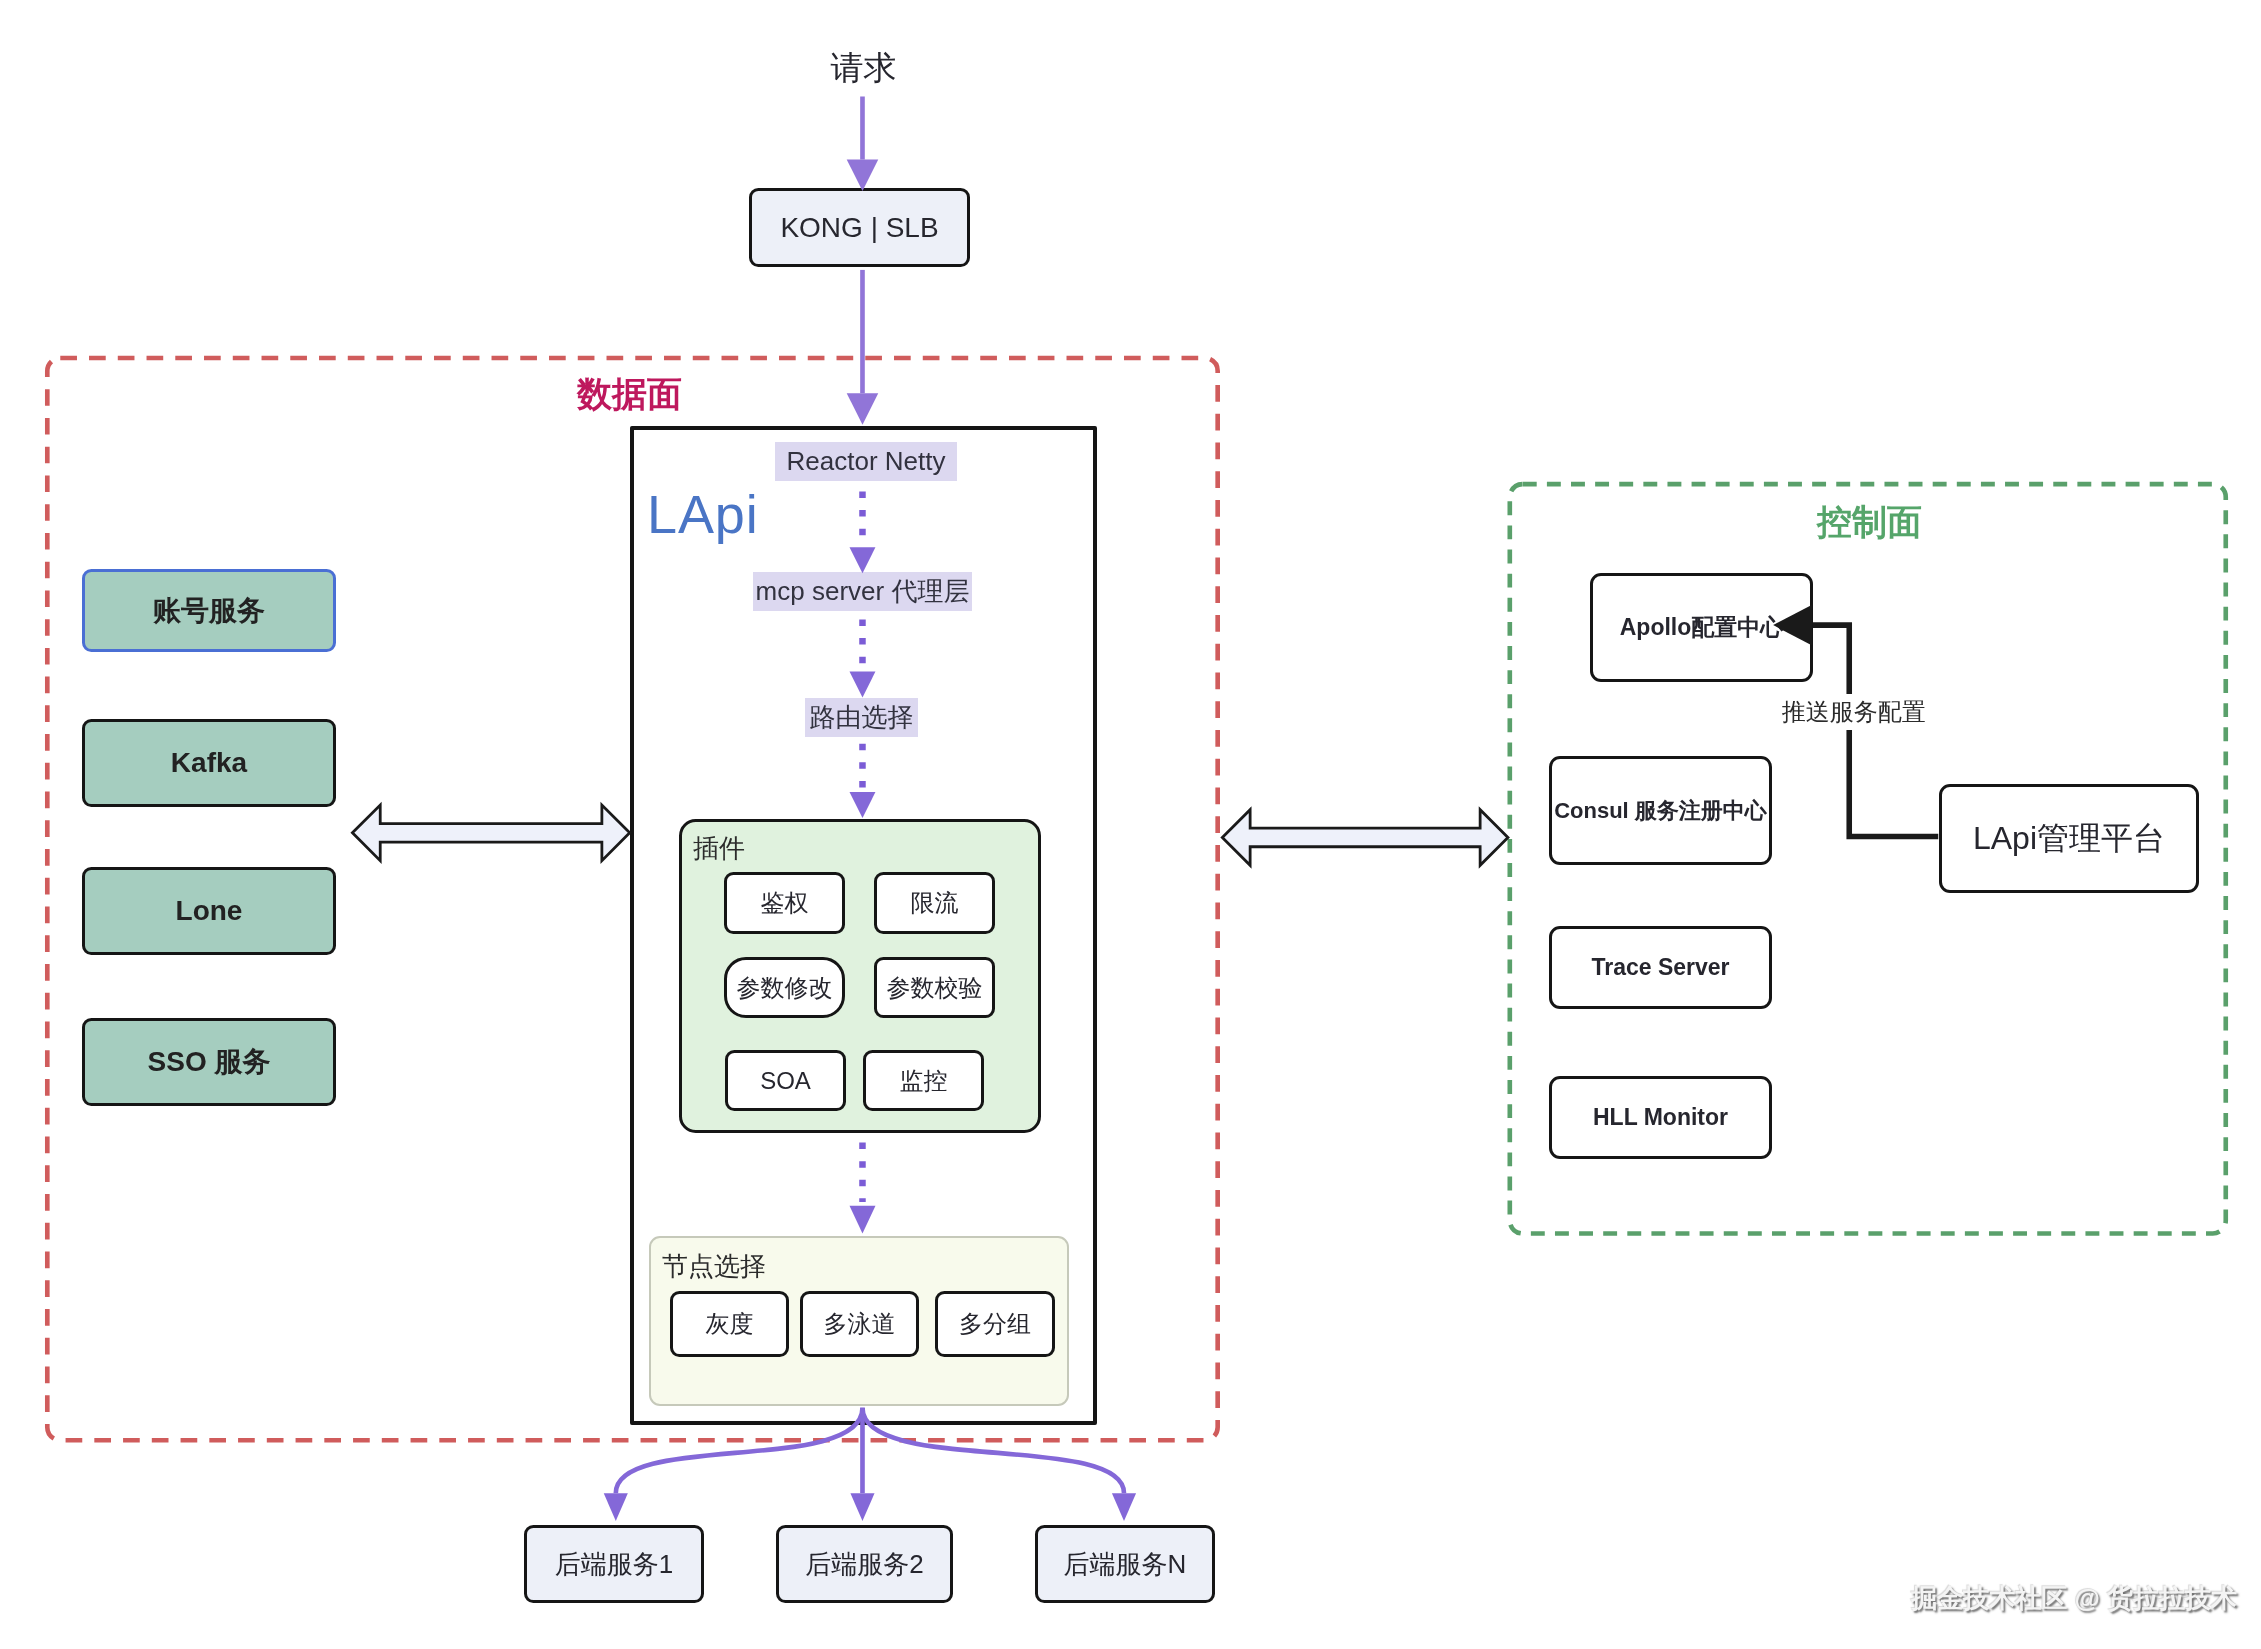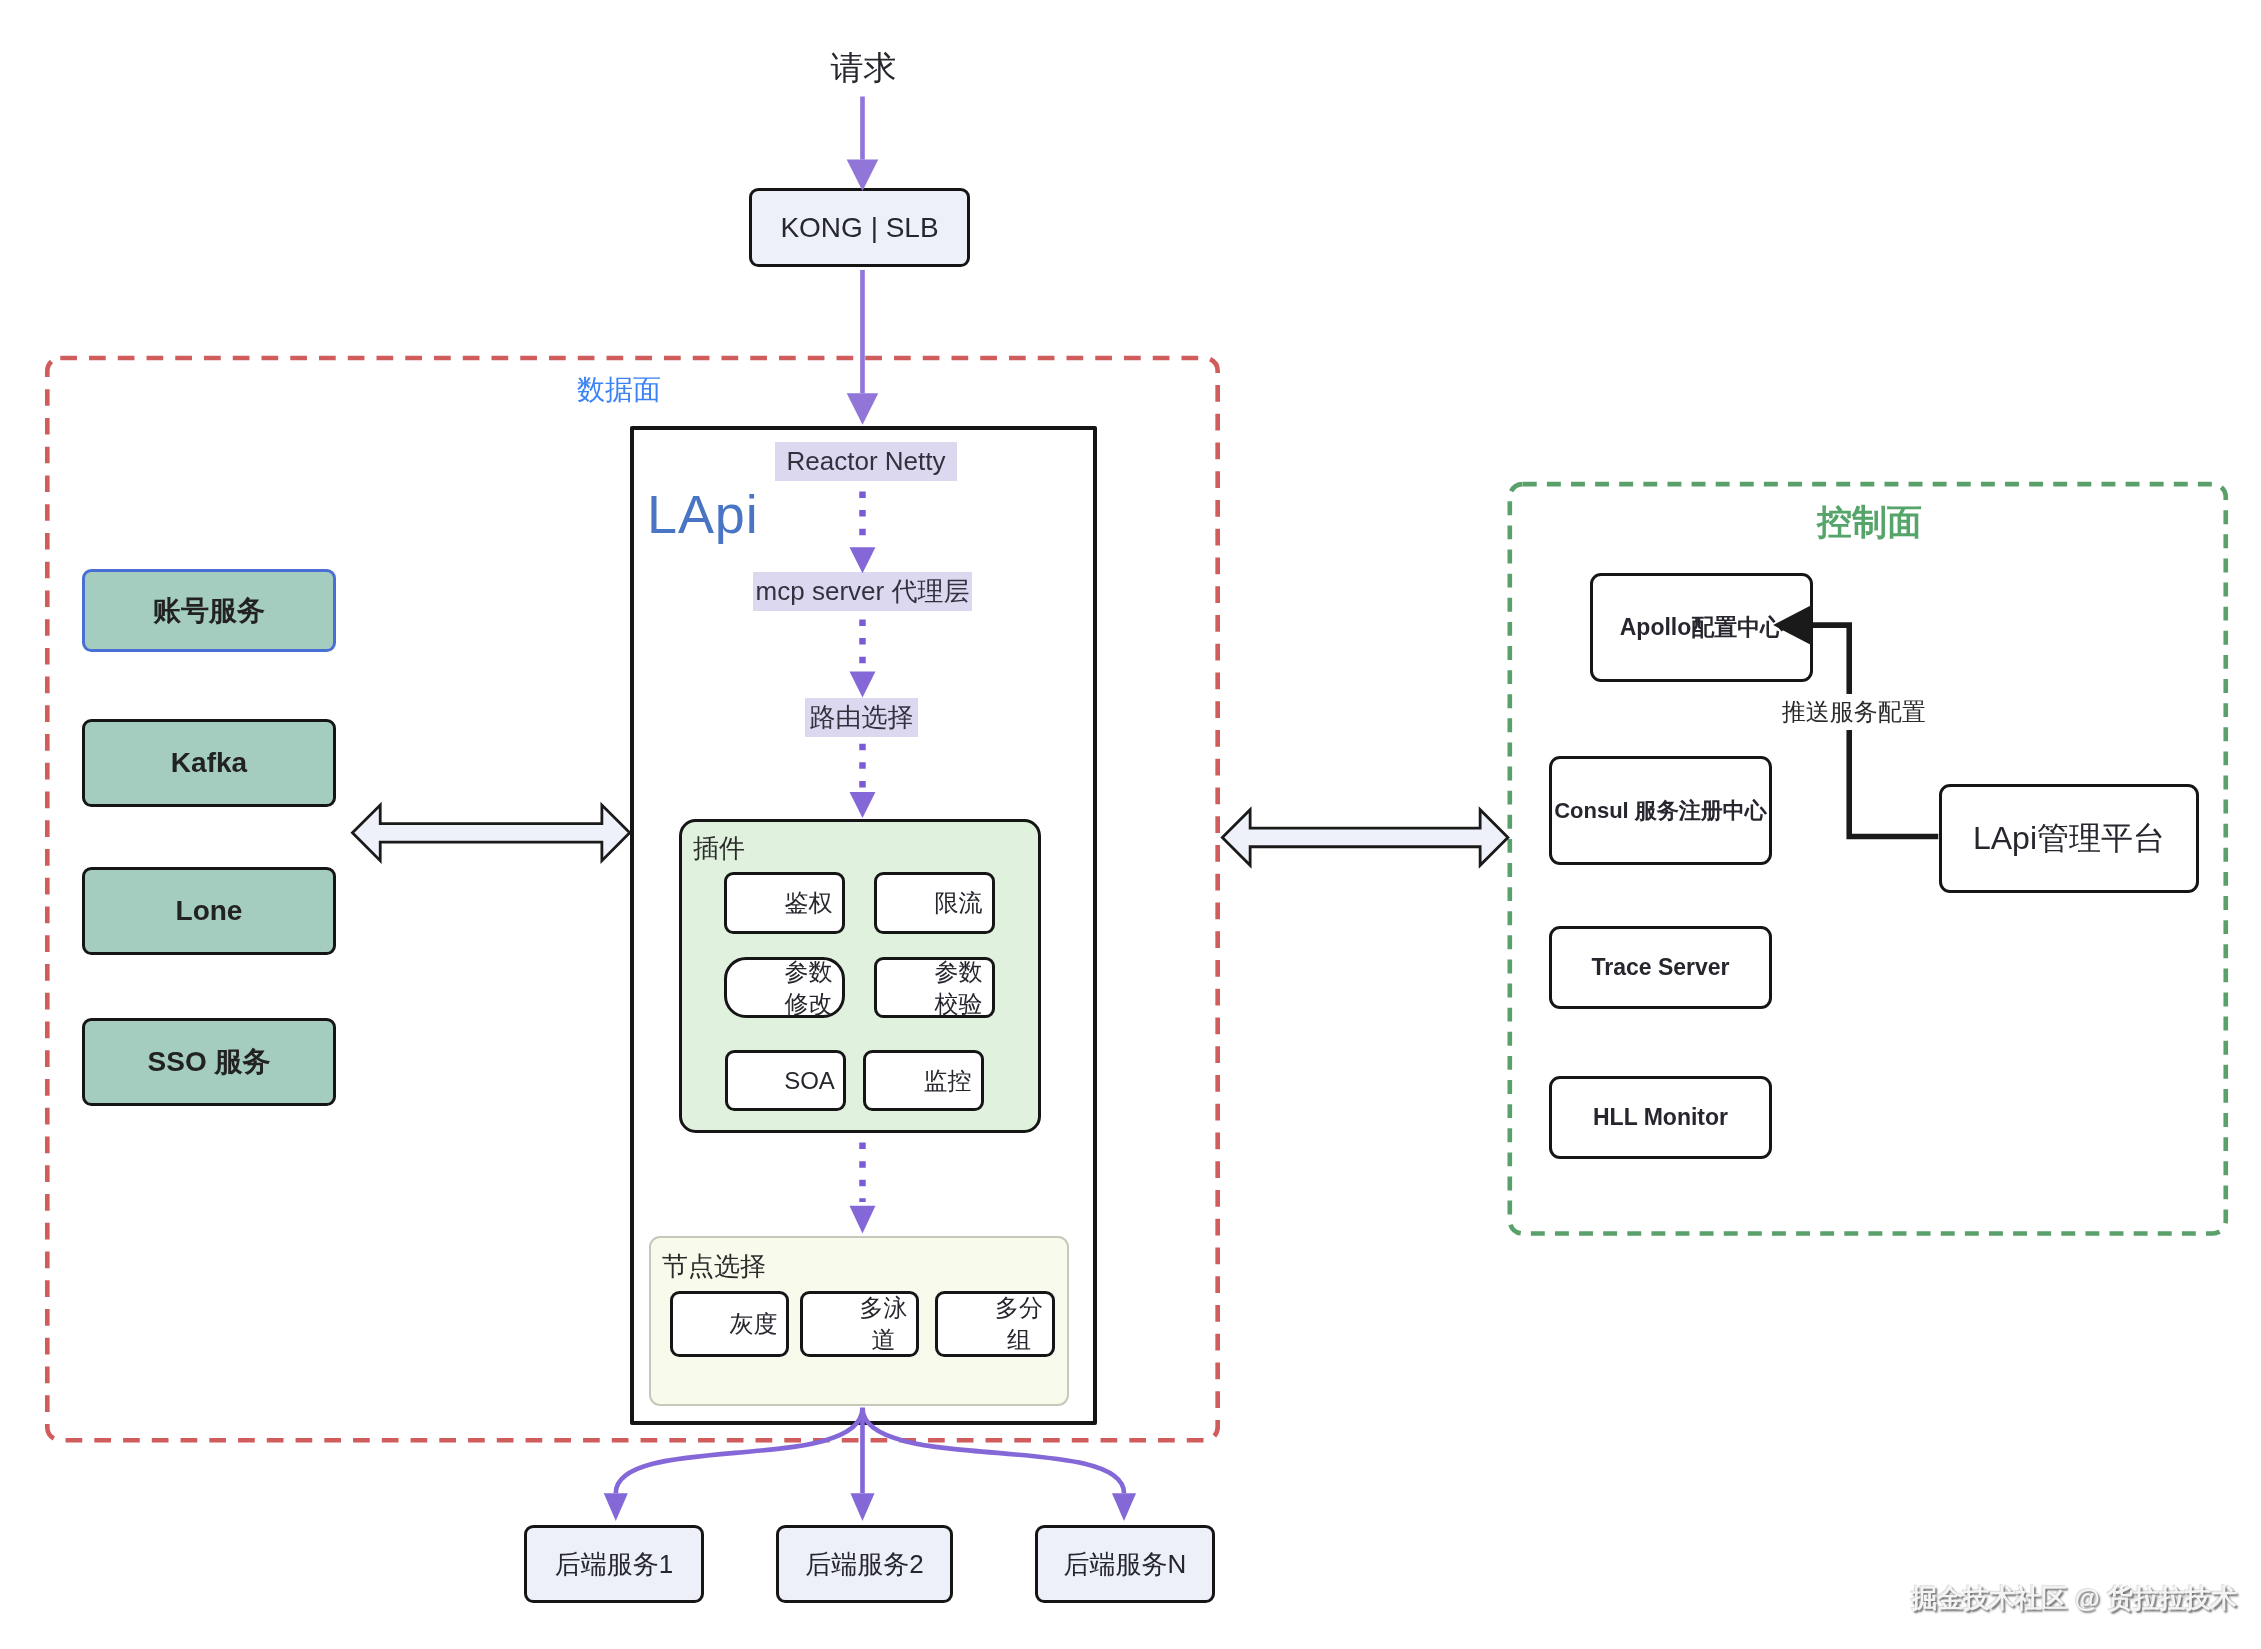--- a/index.html
+++ b/index.html
@@ -16,28 +16,28 @@
   .svc{background:#a5cdbf;font-weight:bold;font-size:28px;color:#222;}
   .svc-account{border-color:#4a6fd4;border-width:3.7px;}
   .lapi-frame{background:#ffffff;border:4.6px solid #151515;border-radius:1.9px;}
   .lapi-title{font-size:54px;color:#4a75c5;letter-spacing:0.9px;margin-top:36px;}
   .hl{
     position:absolute;box-sizing:border-box;background:#dcd8f0;color:#32323f;
     display:flex;align-items:center;justify-content:center;font-size:26px;
   }
   .plug-wrap{background:#e0f2de;border:3.7px solid #151515;border-radius:16.7px;}
   .node-wrap{background:#f8faec;border:2.8px solid #c6c9ba;border-radius:11px;}
-  .mini{background:#ffffff;border:3.7px solid #151515;border-radius:9.3px;font-size:24px;padding-left:48px;}
+  .mini{background:#ffffff;border:3.7px solid #151515;border-radius:9.3px;font-size:24px;}
   .node-mini{border-width:3.2px;}
   .grp-label{position:absolute;font-size:26px;color:#2b2b2b;}
   .backend{background:#edf0f8;font-size:26px;border-radius:9.3px;}
   .ctrl{font-weight:bold;font-size:23px;border-radius:11px;}
   .ctrl-consul{font-size:22px;}
   .mgmt{font-size:32px;font-weight:normal;border-radius:11px;}
-  .plane-label-red{position:absolute;font-size:28px;color:#3b82f6;}
+  .plane-label-red{position:absolute;font-size:35px;color:#be185d;font-weight:bold;}
   .plane-label-green{position:absolute;font-size:35px;font-weight:bold;color:#55a56a;text-align:center;}
   .flow-text{position:absolute;font-size:33px;color:#26262e;text-align:center;}
   .push-label{
     position:absolute;z-index:6;background:#ffffff;font-size:24px;color:#2b2b2b;
     text-align:center;padding:1.9px 3.7px;
   }
   .watermark{
     position:absolute;font-size:26px;font-weight:bold;text-align:right;color:#f4f4f4;
     text-shadow:1.9px 1.9px 1.9px rgba(90,90,90,0.85), -0.9px -0.9px 0.9px rgba(160,160,160,0.4);
   }

